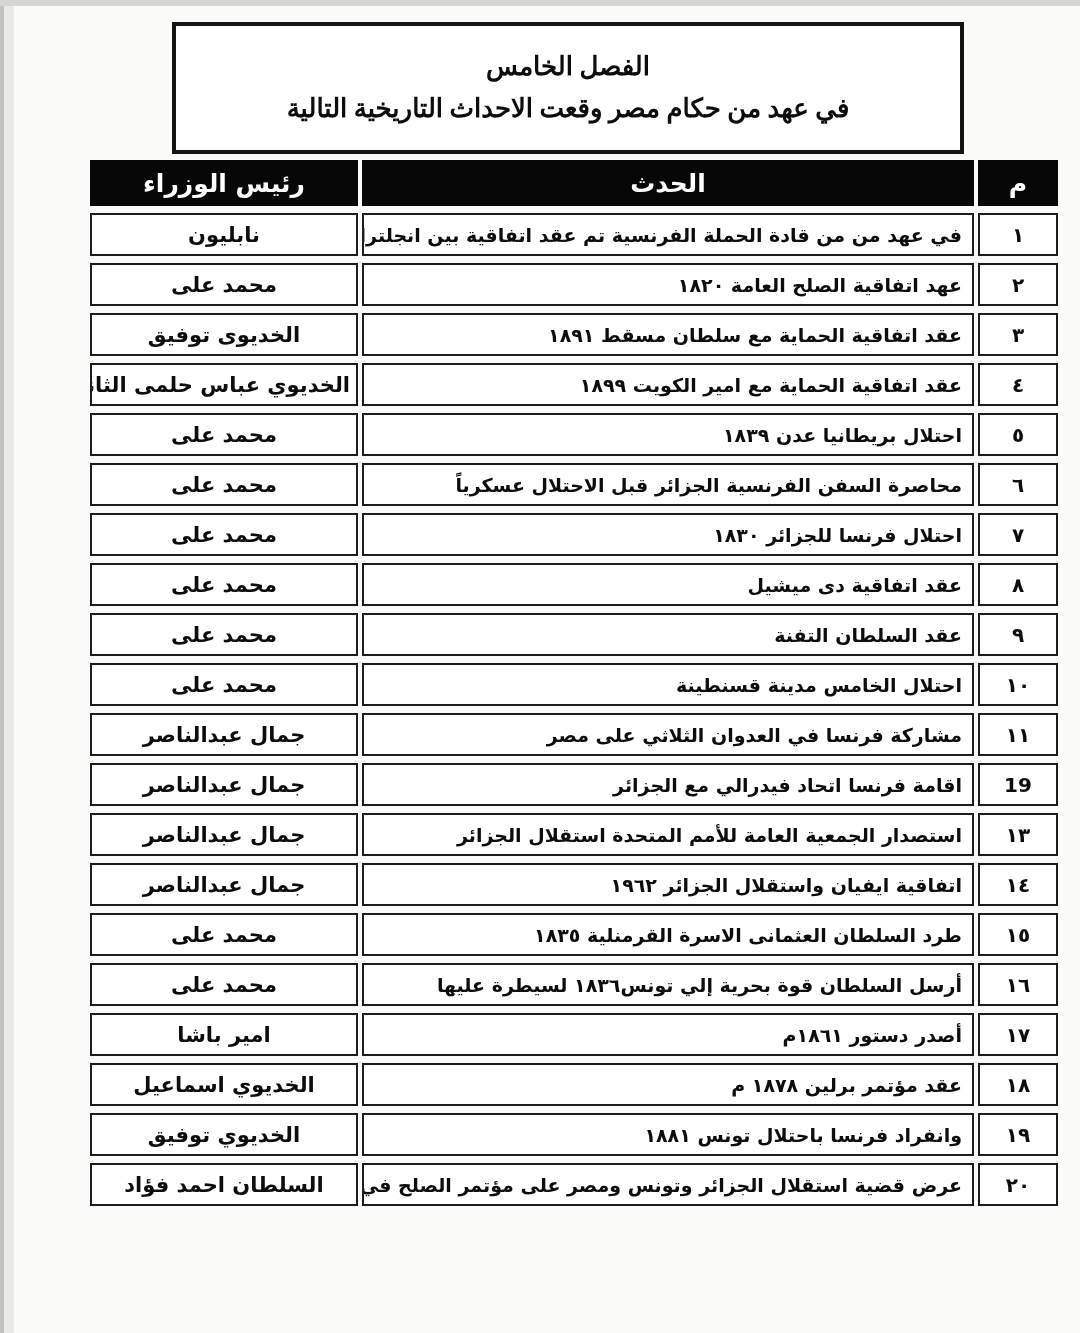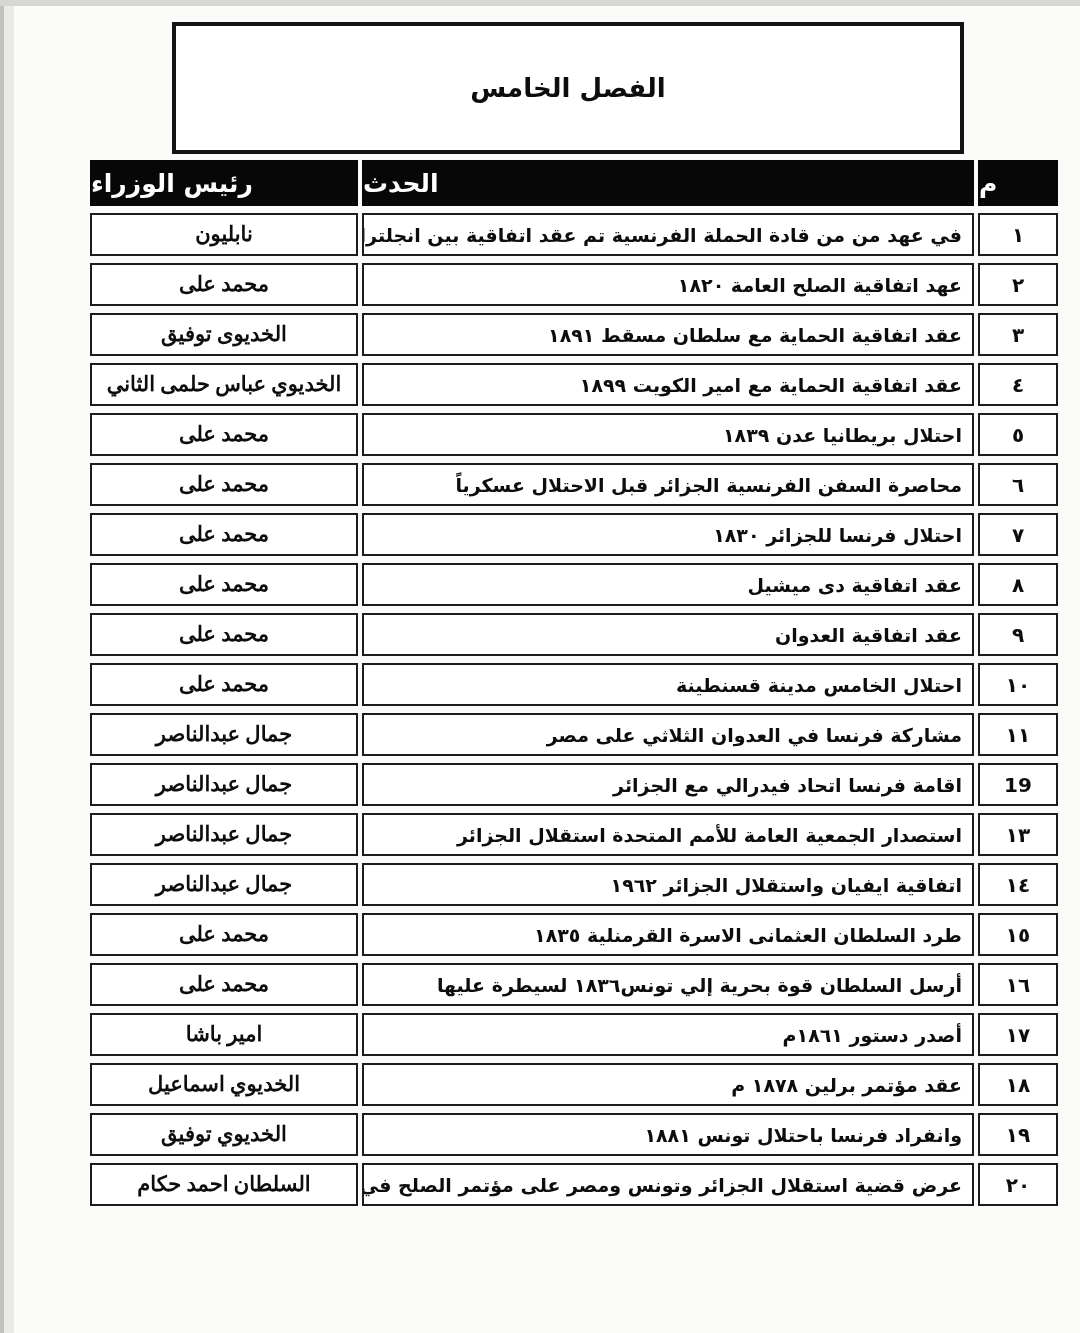--- a/index.html
+++ b/index.html
@@ -29,20 +29,21 @@
     width: 792px; height: 132px;
     background: #ffffff;
     border: 4px solid #141414;
     direction: rtl;
     display: flex;
     flex-direction: column;
     justify-content: center;
     align-items: center;
     gap: 4px;
     text-align: center;
+    font-family: Liberation Serif, serif;
   }
   .header-box .line {
     font-weight: bold;
     font-size: 26px;
     line-height: 38px;
     white-space: nowrap;
   }
   .table-wrap {
     position: absolute;
     left: 86px; top: 153px;
@@ -57,21 +58,21 @@
   }
   col.c-num  { width: 80px; }
   col.c-event{ width: 612px; }
   col.c-pm   { width: 268px; }
   th {
     background: #070707;
     color: #ffffff;
     font-weight: bold;
     font-size: 25px;
     height: 46px;
-    text-align: left;
+    text-align: center;
     vertical-align: middle;
     border: 1px solid #070707;
   }
   td {
     background: #ffffff;
     border: 2px solid #1c1c1c;
     height: 43px;
     vertical-align: middle;
     font-weight: bold;
     overflow: hidden;
@@ -82,33 +83,33 @@
     font-size: 20px;
   }
   td.event {
     text-align: right;
     font-size: 19px;
     padding: 0 10px 0 4px;
   }
   td.pm {
     text-align: center;
     font-size: 21px;
-    padding: 0 14px;
-    font-family: Liberation Serif, serif;
+    padding: 0 6px;
   }
 </style>
 </head>
 <body>
 
 <div class="scan-edge-left-dark"></div>
 <div class="scan-edge-left-light"></div>
 <div class="scan-edge-top"></div>
 
 <div class="header-box">
   <div class="line">الفصل الخامس</div>
+  <div class="line">في عهد من حكام مصر  وقعت الاحداث التاريخية التالية</div>
 </div>
 
 <div class="table-wrap">
   <table class="events">
     <colgroup>
       <col class="c-num">
       <col class="c-event">
       <col class="c-pm">
     </colgroup>
     <thead>
@@ -162,21 +163,21 @@
   </tr>
 
   <tr>
     <td class="num">٨</td>
     <td class="event">عقد اتفاقية دى ميشيل</td>
     <td class="pm">محمد على</td>
   </tr>
 
   <tr>
     <td class="num">٩</td>
-    <td class="event">عقد اتفاقية العدوان</td>
+    <td class="event">عقد السلطان التفنة</td>
     <td class="pm">محمد على</td>
   </tr>
 
   <tr>
     <td class="num">١٠</td>
     <td class="event">احتلال الخامس مدينة قسنطينة</td>
     <td class="pm">محمد على</td>
   </tr>
 
   <tr>
@@ -229,17 +230,17 @@
 
   <tr>
     <td class="num">١٩</td>
     <td class="event">وانفراد فرنسا باحتلال تونس ١٨٨١</td>
     <td class="pm">الخديوي توفيق</td>
   </tr>
 
   <tr>
     <td class="num">٢٠</td>
     <td class="event">عرض قضية استقلال الجزائر وتونس ومصر على مؤتمر الصلح في باريس ١٩١٩</td>
-    <td class="pm">السلطان احمد حكام</td>
+    <td class="pm">السلطان احمد فؤاد</td>
   </tr>
 </tbody>
   </table>
 </div>
 
 </body></html>

